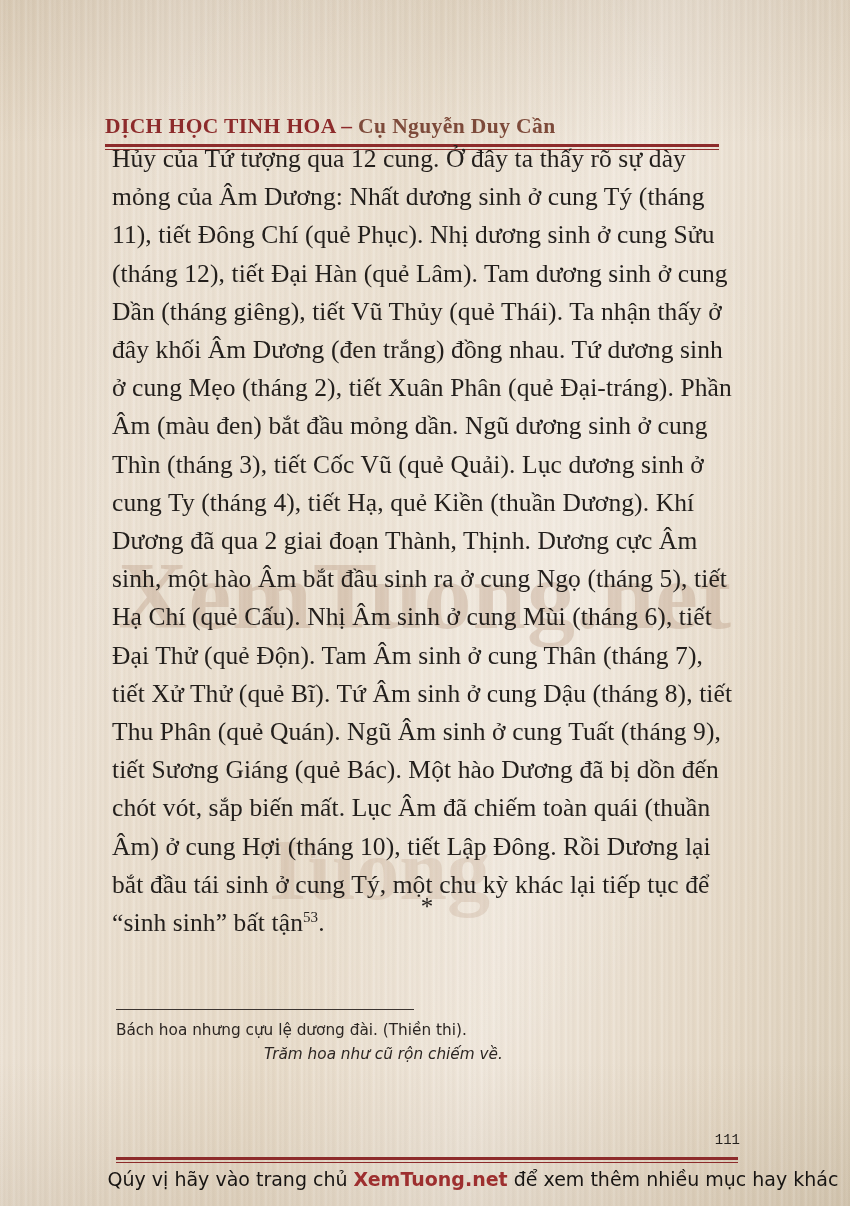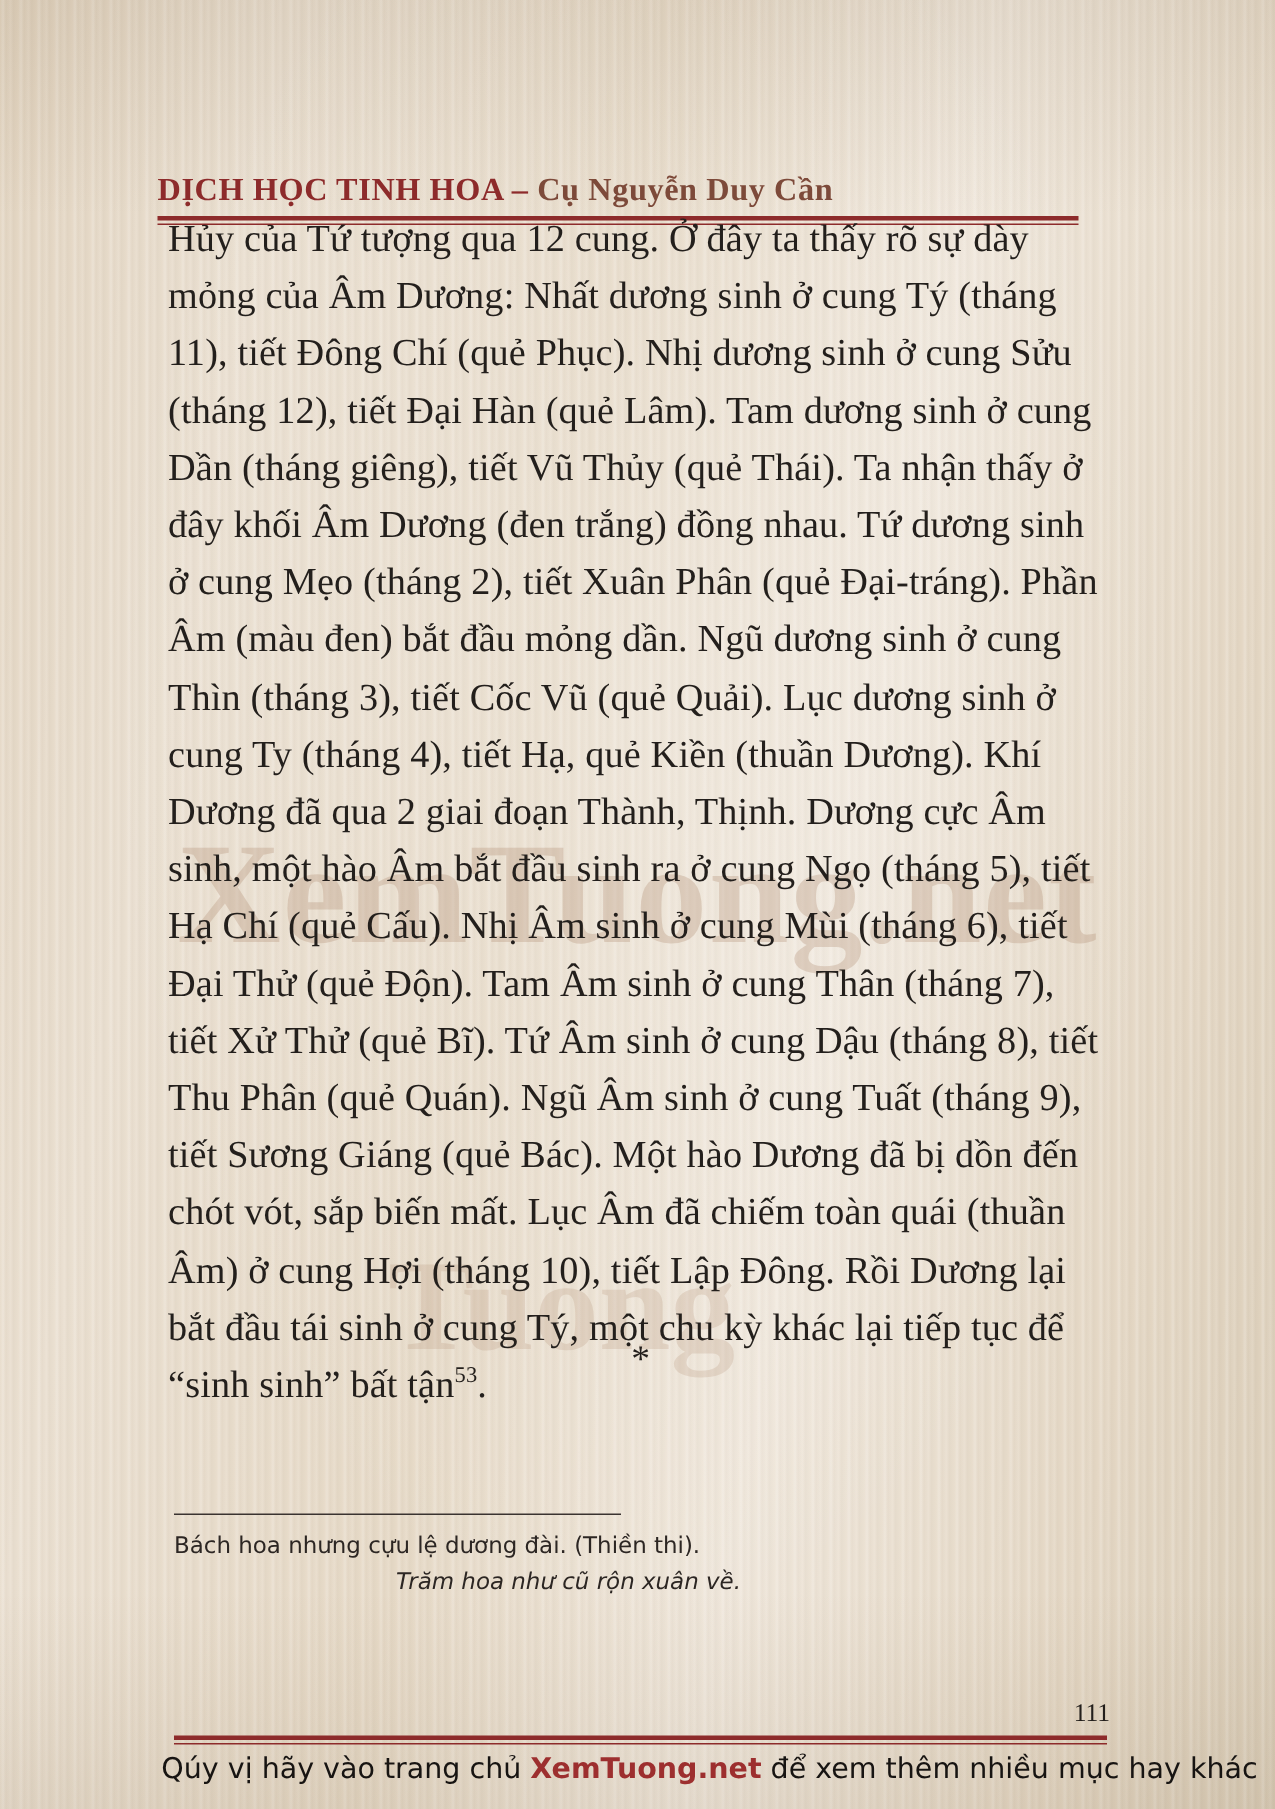--- a/index.html
+++ b/index.html
@@ -139,22 +139,22 @@
     width: 148px;
   }
 
   
   .page-number {
     position: absolute;
     top: 1132px;
     left: 0;
     width: 740px;
     text-align: right;
-    font-family: Liberation Serif, serif;
-    font-size: 17px;
+    font-family: Liberation Mono, monospace;
+    font-size: 14px;
     color: #231f1c;
   }
   .bottom-rule {
     position: absolute;
     top: 1157px;
     left: 116px;
     width: 622px;
     height: 3px;
     background: #8d2b2b;
   }
@@ -231,21 +231,21 @@
   </div>
 
   <div class="body-text"><span>Hủy của Tứ tượng qua 12 cung. Ở đây ta thấy rõ sự dày mỏng của Âm Dương: Nhất dương sinh ở cung Tý (tháng 11), tiết Đông Chí (quẻ Phục). Nhị dương sinh ở cung Sửu (tháng 12), tiết Đại Hàn (quẻ Lâm). Tam dương sinh ở cung Dần (tháng giêng), tiết Vũ Thủy (quẻ Thái). Ta nhận thấy ở đây khối Âm Dương (đen trắng) đồng nhau. Tứ dương sinh ở cung Mẹo (tháng 2), tiết Xuân Phân (quẻ Đại-tráng). Phần Âm (màu đen) bắt đầu mỏng dần. Ngũ dương sinh ở cung Thìn (tháng 3), tiết Cốc Vũ (quẻ Quải). Lục dương sinh ở cung Ty (tháng 4), tiết Hạ, quẻ Kiền (thuần Dương). Khí Dương đã qua 2 giai đoạn Thành, Thịnh. Dương cực Âm sinh, một hào Âm bắt đầu sinh ra ở cung Ngọ (tháng 5), tiết Hạ Chí (quẻ Cấu). Nhị Âm sinh ở cung Mùi (tháng 6), tiết Đại Thử (quẻ Độn). Tam Âm sinh ở cung Thân (tháng 7), tiết Xử Thử (quẻ Bĩ). Tứ Âm sinh ở cung Dậu (tháng 8), tiết Thu Phân (quẻ Quán). Ngũ Âm sinh ở cung Tuất (tháng 9), tiết Sương Giáng (quẻ Bác). Một hào Dương đã bị dồn đến chót vót, sắp biến mất. Lục Âm đã chiếm toàn quái (thuần Âm) ở cung Hợi (tháng 10), tiết Lập Đông. Rồi Dương lại bắt đầu tái sinh ở cung Tý, một chu kỳ khác lại tiếp tục để “sinh sinh” bất tận</span><sup>53</sup><span>.</span></div>
 
   <div class="asterisk">*</div>
 
   <div class="footnote-rule"></div>
 
   <div class="footnote">
     <div><span>Bách hoa nhưng cựu lệ dương đài. (Thiền thi).</span></div>
-    <div><span class="fn-verse-indent"></span><span class="fn-italic">Trăm hoa như cũ rộn xuân về.</span></div>
+    <div><span class="fn-verse-indent"></span><span class="fn-italic">Trăm hoa như cũ rộn chiếm về.</span></div>
   </div>
 
   <div class="page-number">111</div>
 
   <div class="bottom-rule"></div>
   <div class="bottom-rule-thin"></div>
 
   <div class="promo"><span>Qúy vị hãy vào trang chủ </span><span class="promo-brand">XemTuong.net</span><span> để xem thêm nhiều mục hay khác</span></div>
 
 </div>

